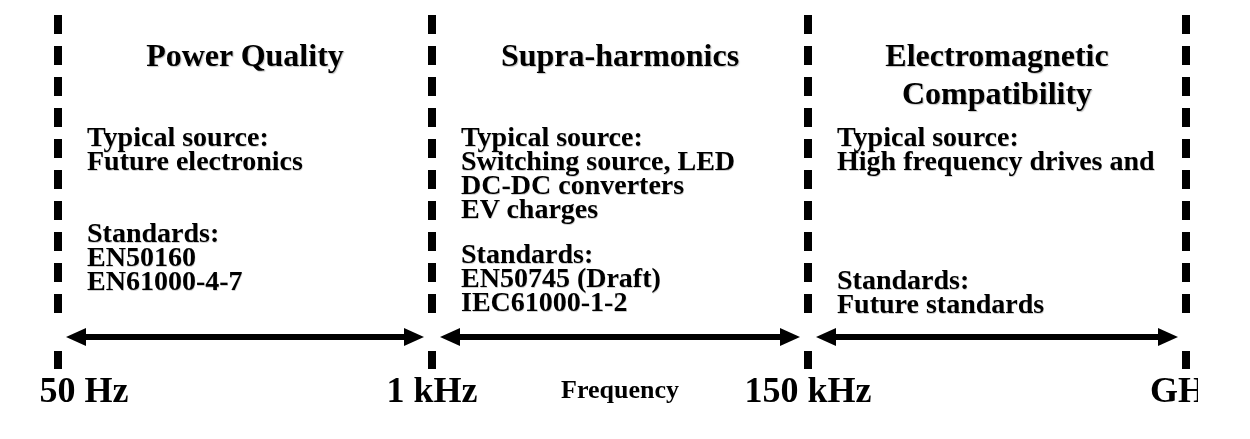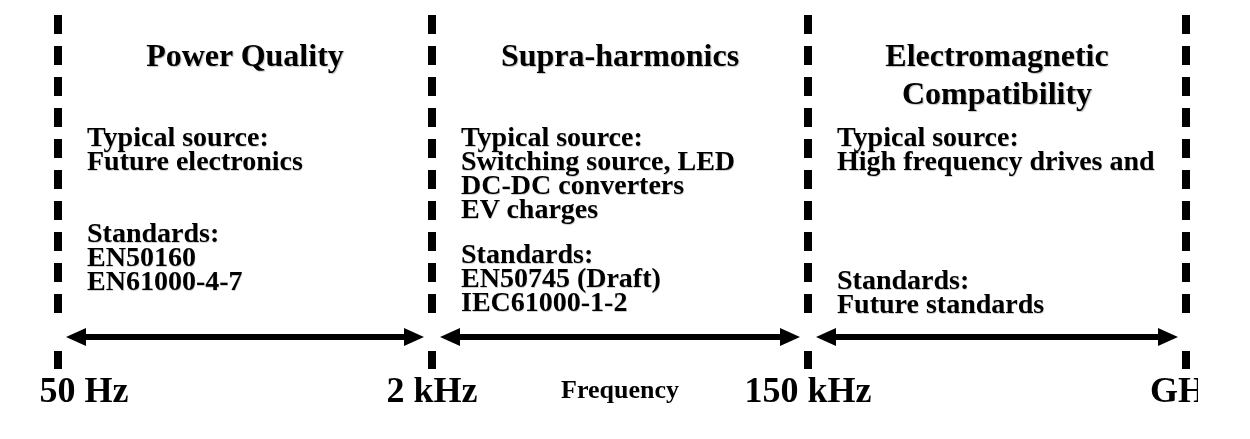--- a/index.html
+++ b/index.html
@@ -146,18 +146,18 @@
     <div class="block std-block">
       <div>Standards:</div>
       <div>Future standards</div>
     </div>
   </section>
 
   <div class="axis-label">Frequency</div>
 
   <div id="ticks">
       <div class="tick-label" style="left: 58px; margin-left: 26px;">50 Hz</div>
-      <div class="tick-label" style="left: 432px;">2 kHz</div>
+      <div class="tick-label" style="left: 432px;">1 kHz</div>
       <div class="tick-label" style="left: 808px;">150 kHz</div>
       <div class="tick-label" style="left: 1186px;">GHz</div>
     </div>
 
 </div>
 
 </body></html>

